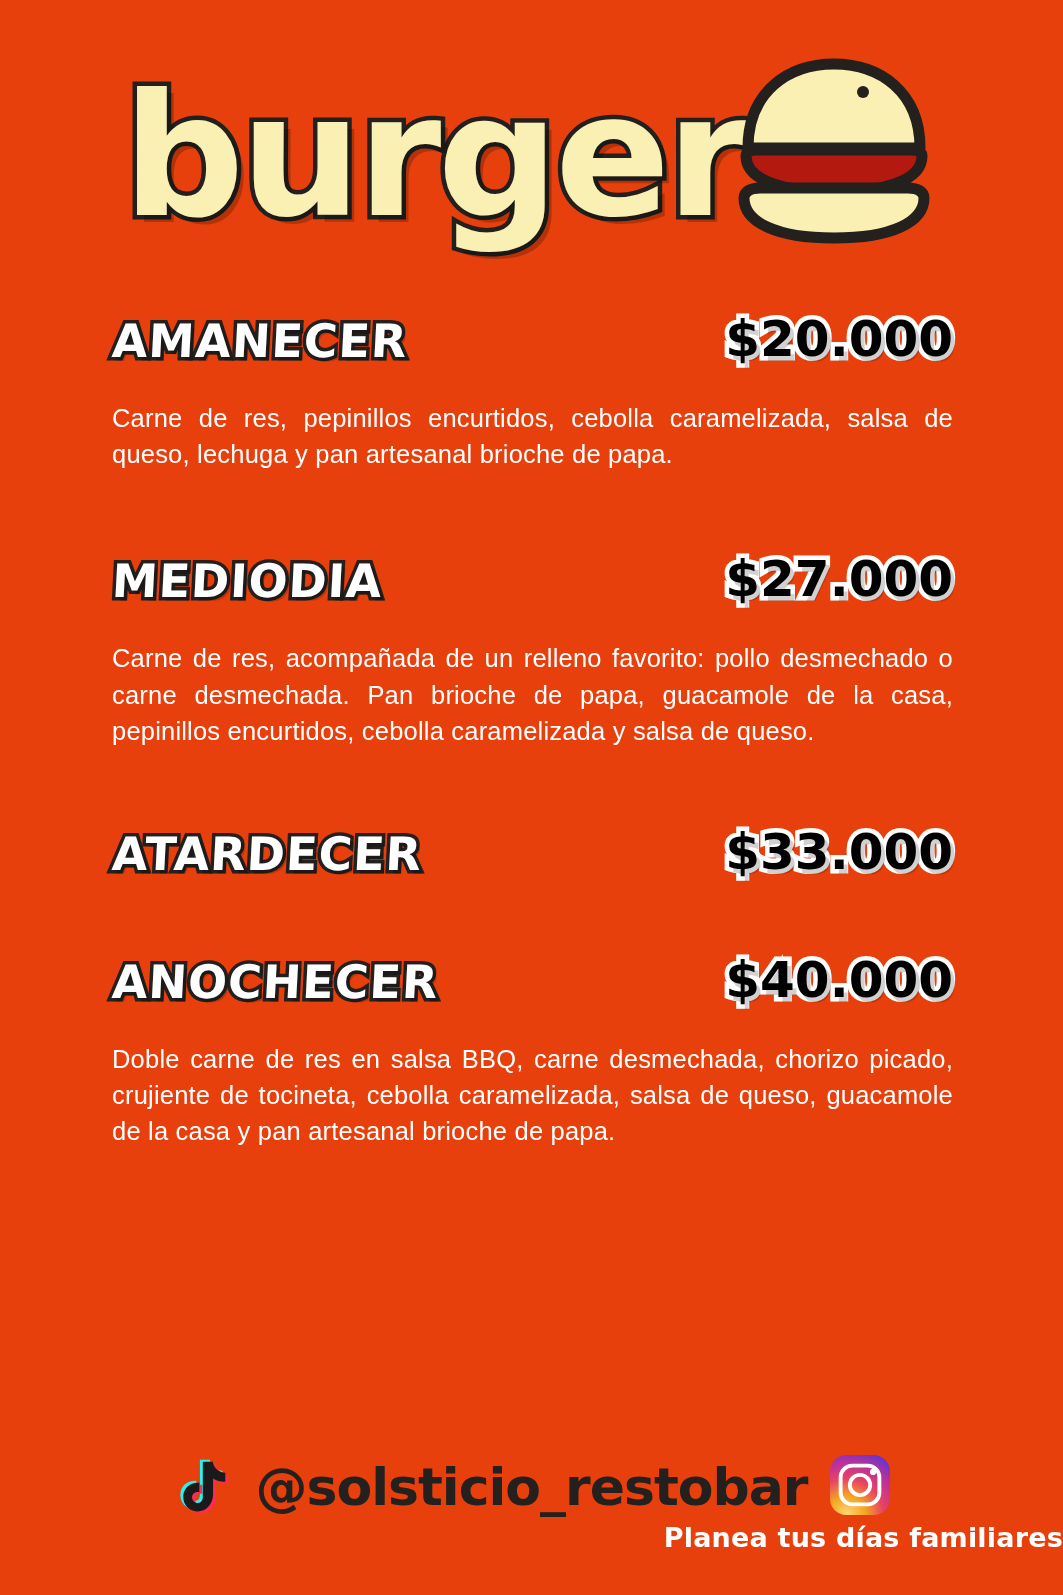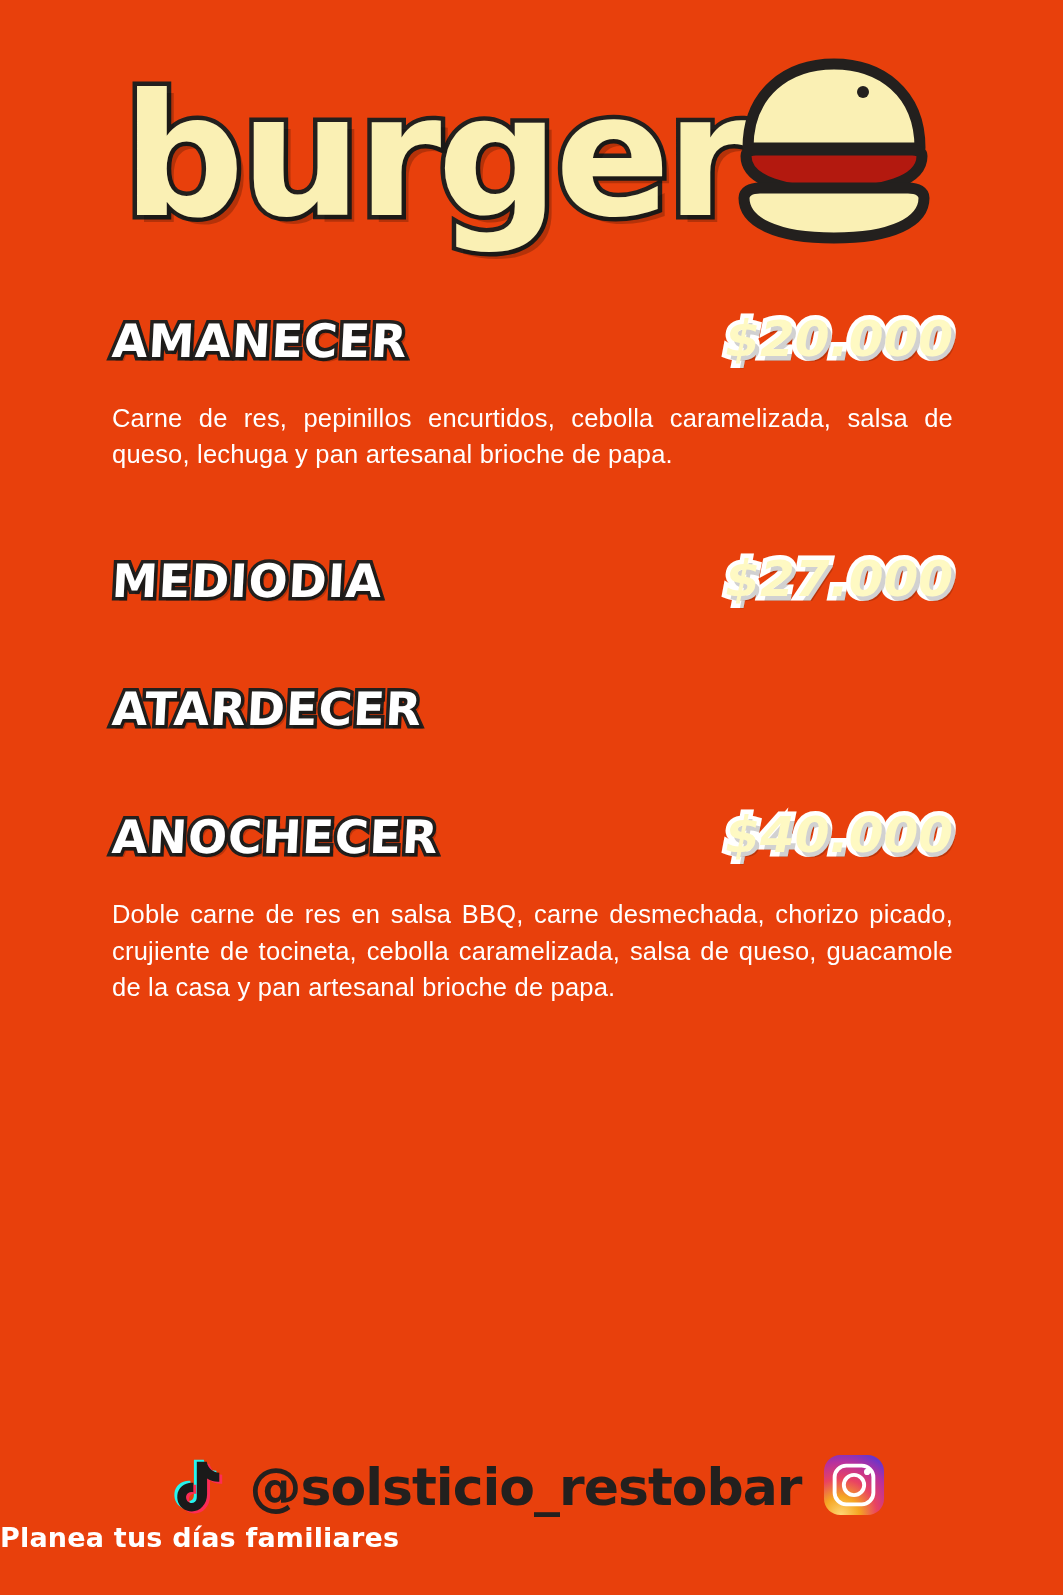--- a/index.html
+++ b/index.html
@@ -71,26 +71,25 @@
     -webkit-text-stroke: 7px #23201E;
     paint-order: stroke fill;
     text-shadow: 4px 4px 0 rgba(0,0,0,0.18);
     transform: skewX(-3deg);
   }
   .item-price {
     font-family: "DejaVu Sans", sans-serif;
     font-weight: bold;
     font-size: 50px;
     letter-spacing: 0px;
-    color: #fef9c3;
+    color: #000000;
     -webkit-text-stroke: 9px #FFFFFF;
     paint-order: stroke fill;
     text-shadow: 4px 5px 0 rgba(0,0,0,0.18);
     white-space: nowrap;
-    font-style: italic;
   }
   .item-desc {
     color: #FFFFFF;
     font-size: 25.5px;
     line-height: 1.42;
     text-align: justify;
     font-weight: 500;
     letter-spacing: 0.2px;
     max-width: 855px;
     margin-top: 32px;
@@ -99,23 +98,23 @@
   
   .item.i0 { margin-bottom: 78px; }
   .item.i1 { margin-bottom: 74px; }
   .item.i2 { margin-bottom: 70px; }
   .item.i3 { margin-bottom: 10px; }
 
   
   .footer {
     position: absolute;
     left: 0;
-    right: 12px;
+    right: 0;
     bottom: 42px;
-    text-align: left;
+    text-align: right;
   }
   .social-row {
     display: flex;
     align-items: center;
     justify-content: center;
     gap: 22px;
   }
   .handle {
     font-family: "DejaVu Sans", sans-serif;
     font-weight: bold;
@@ -160,25 +159,27 @@
       <div class="item-price">$20.000</div>
     </div>
     <div class="item-desc">Carne de res, pepinillos encurtidos, cebolla caramelizada, salsa de queso, lechuga y pan artesanal brioche de papa.</div>
   </div>
 
   <div class="item i1">
     <div class="item-head">
       <div class="item-name">MEDIODIA</div>
       <div class="item-price">$27.000</div>
     </div>
+    <div class="item-desc">Carne de res, acompañada de un relleno favorito: pollo desmechado o carne desmechada. Pan brioche de papa, guacamole de la casa, pepinillos encurtidos, cebolla caramelizada y salsa de queso.</div>
   </div>
 
   <div class="item i2">
     <div class="item-head">
       <div class="item-name">ATARDECER</div>
+      <div class="item-price">$33.000</div>
     </div>
   </div>
 
   <div class="item i3">
     <div class="item-head">
       <div class="item-name">ANOCHECER</div>
       <div class="item-price">$40.000</div>
     </div>
     <div class="item-desc">Doble carne de res en salsa BBQ, carne desmechada, chorizo picado, crujiente de tocineta, cebolla caramelizada, salsa de queso, guacamole de la casa y pan artesanal brioche de papa.</div>
   </div>

